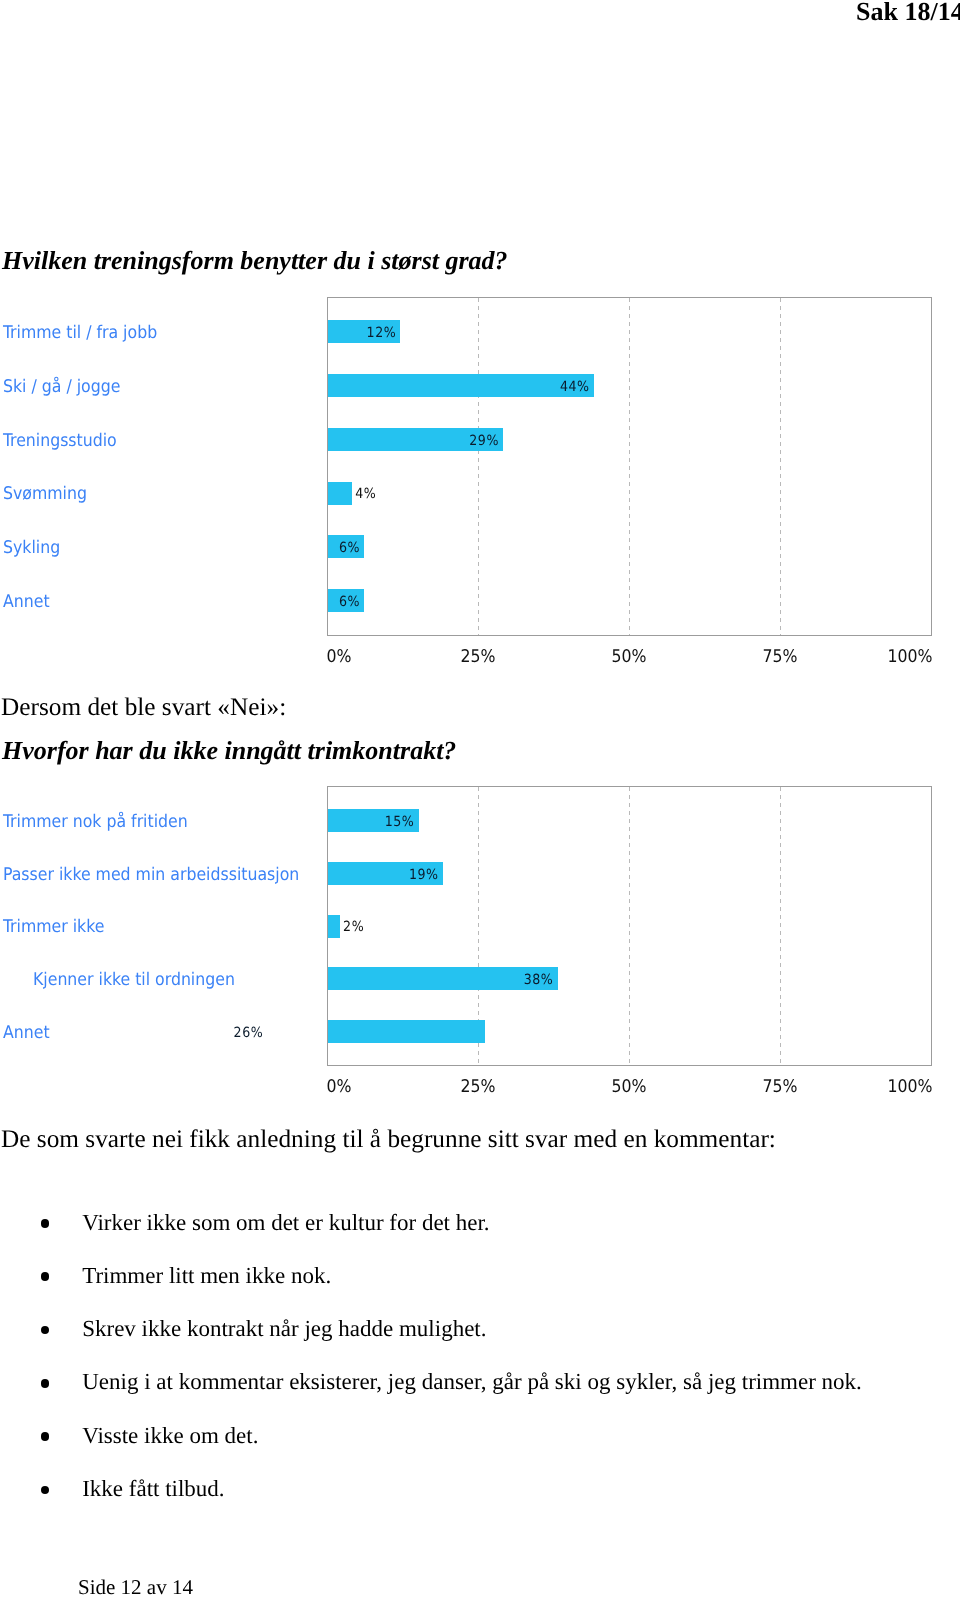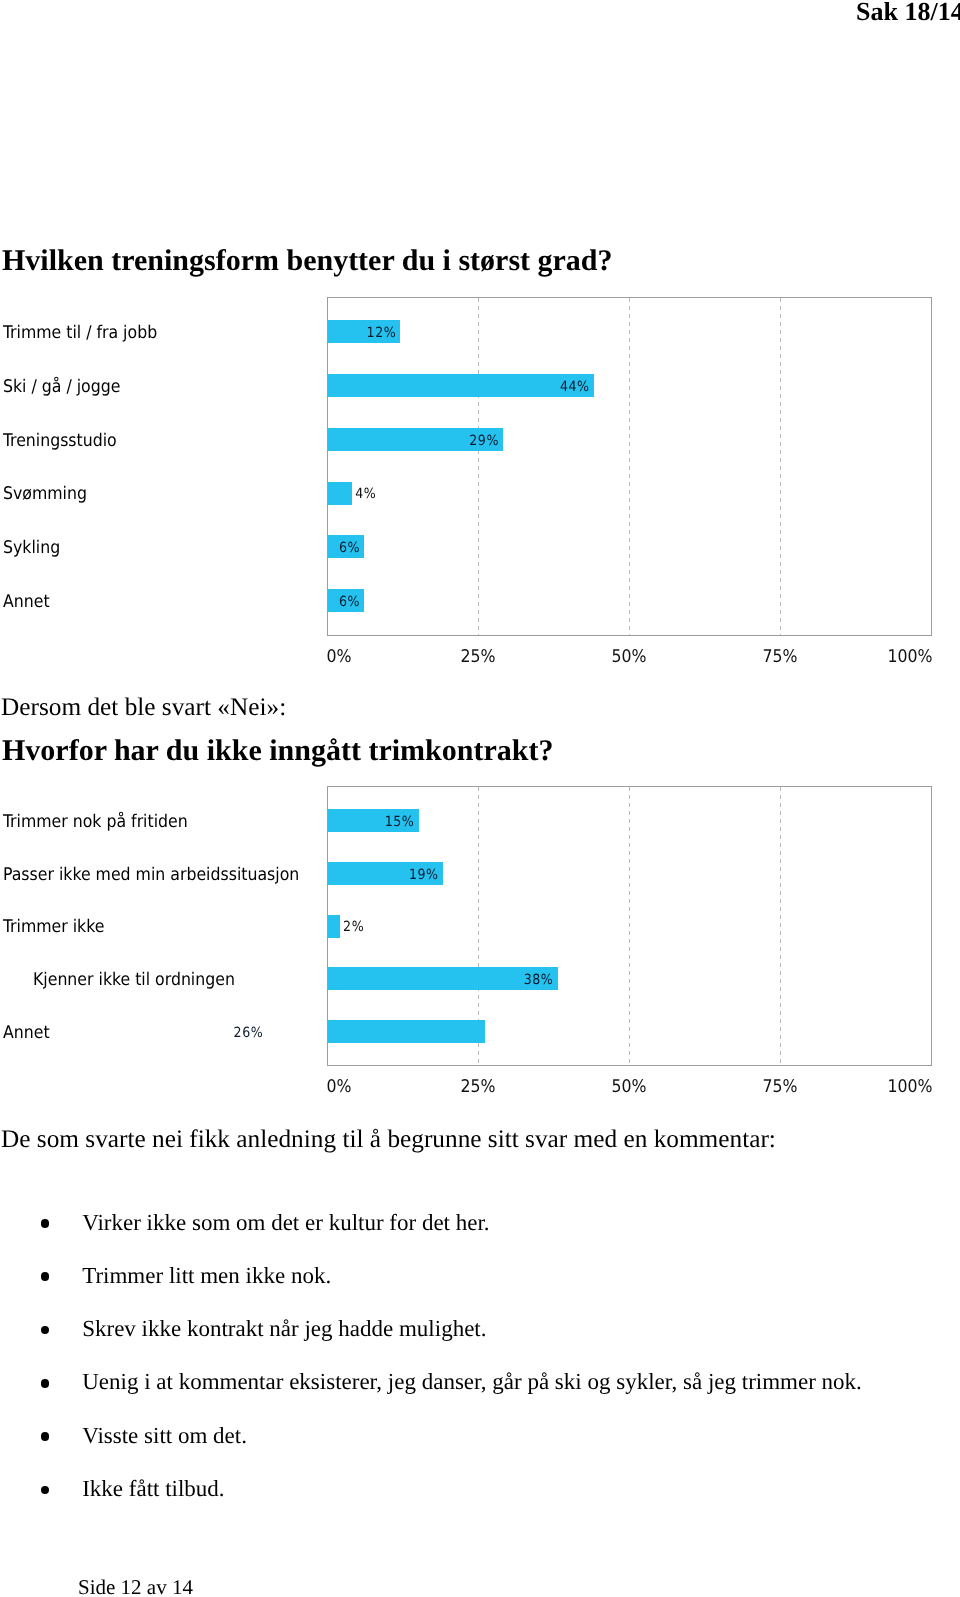--- a/index.html
+++ b/index.html
@@ -4,31 +4,31 @@
 <style>
   html,body{margin:0;padding:0;background:#ffffff;}
   body{width:960px;height:1597px;position:relative;overflow:hidden;
        font-family:"Liberation Serif",serif;color:#000000;
        -webkit-font-smoothing:antialiased;text-rendering:geometricPrecision;}
   .page{position:absolute;left:0;top:0;width:840px;height:1597px;background:#fff;
         transform:translateZ(0);}
 
   .hdr{position:absolute;left:856px;top:-1.5px;font-weight:bold;font-size:26px;line-height:26px;white-space:nowrap;}
 
-  .serif-head{position:absolute;font-size:30px;line-height:25.3px;font-weight:bold;white-space:nowrap;text-align:right;}
+  .serif-head{position:absolute;font-size:26px;line-height:25.3px;font-weight:bold;font-style:italic;white-space:nowrap;text-align:right;}
   .serif-txt{position:absolute;font-size:25.3px;line-height:25.3px;white-space:nowrap;text-align:center;}
 
   .chart{position:absolute;left:0;top:0;width:960px;height:0;
          font-family:"DejaVu Sans",sans-serif;font-stretch:condensed;}
   .frame{position:absolute;box-sizing:border-box;border:1px solid #9c9c9c;background:#fff;}
   .gridline{position:absolute;width:1px;background-image:repeating-linear-gradient(to bottom,#b9b9b9 0px,#b9b9b9 4px,rgba(255,255,255,0) 4px,rgba(255,255,255,0) 8px);}
   .bar{position:absolute;}
   .vlabel{position:absolute;font-size:14px;line-height:17.5px;color:#0b1b2c;white-space:nowrap;letter-spacing:0.55px;}
   .vlabel.out{color:#101010;}
-  .clabel{position:absolute;font-size:17.5px;line-height:17.5px;color:#000000;white-space:nowrap;}
+  .clabel{position:absolute;font-size:17.5px;line-height:17.5px;color:#3b82f6;white-space:nowrap;}
   .tlabel{position:absolute;font-size:17.5px;line-height:17.5px;color:#121212;white-space:nowrap;}
 
   .bullets{position:absolute;left:0;top:0;width:960px;height:0;}
   .bitem{position:absolute;font-size:23px;line-height:23px;white-space:nowrap;}
   .bdot{position:absolute;width:8.6px;height:8.6px;border-radius:50%;background:#000;}
   .foot{position:absolute;font-size:21px;line-height:21px;white-space:nowrap;}
 
 </style>
 </head>
 <body>
@@ -103,19 +103,19 @@
   <div class="bullets" id="bullets">
       <div class="bdot" style="left:40.75px;top:1219px;"></div>
       <div class="bitem" style="left:82.2px;top:1210.5px;">Virker ikke som om det er kultur for det her.</div>
       <div class="bdot" style="left:40.75px;top:1272.33px;"></div>
       <div class="bitem" style="left:82.2px;top:1263.83px;">Trimmer litt men ikke nok.</div>
       <div class="bdot" style="left:40.75px;top:1325.66px;"></div>
       <div class="bitem" style="left:82.2px;top:1317.16px;">Skrev ikke kontrakt når jeg hadde mulighet.</div>
       <div class="bdot" style="left:40.75px;top:1378.99px;"></div>
       <div class="bitem" style="left:82.2px;top:1370.49px;">Uenig i at kommentar eksisterer, jeg danser, går på ski og sykler, så jeg trimmer nok.</div>
       <div class="bdot" style="left:40.75px;top:1432.32px;"></div>
-      <div class="bitem" style="left:82.2px;top:1423.82px;">Visste sitt om det.</div>
+      <div class="bitem" style="left:82.2px;top:1423.82px;">Visste ikke om det.</div>
       <div class="bdot" style="left:40.75px;top:1485.65px;"></div>
       <div class="bitem" style="left:82.2px;top:1477.15px;">Ikke fått tilbud.</div>
     </div>
 
   <div class="foot" style="left:78px;top:1577px;">Side 12 av 14</div>
 </div>
 
 </body></html>

